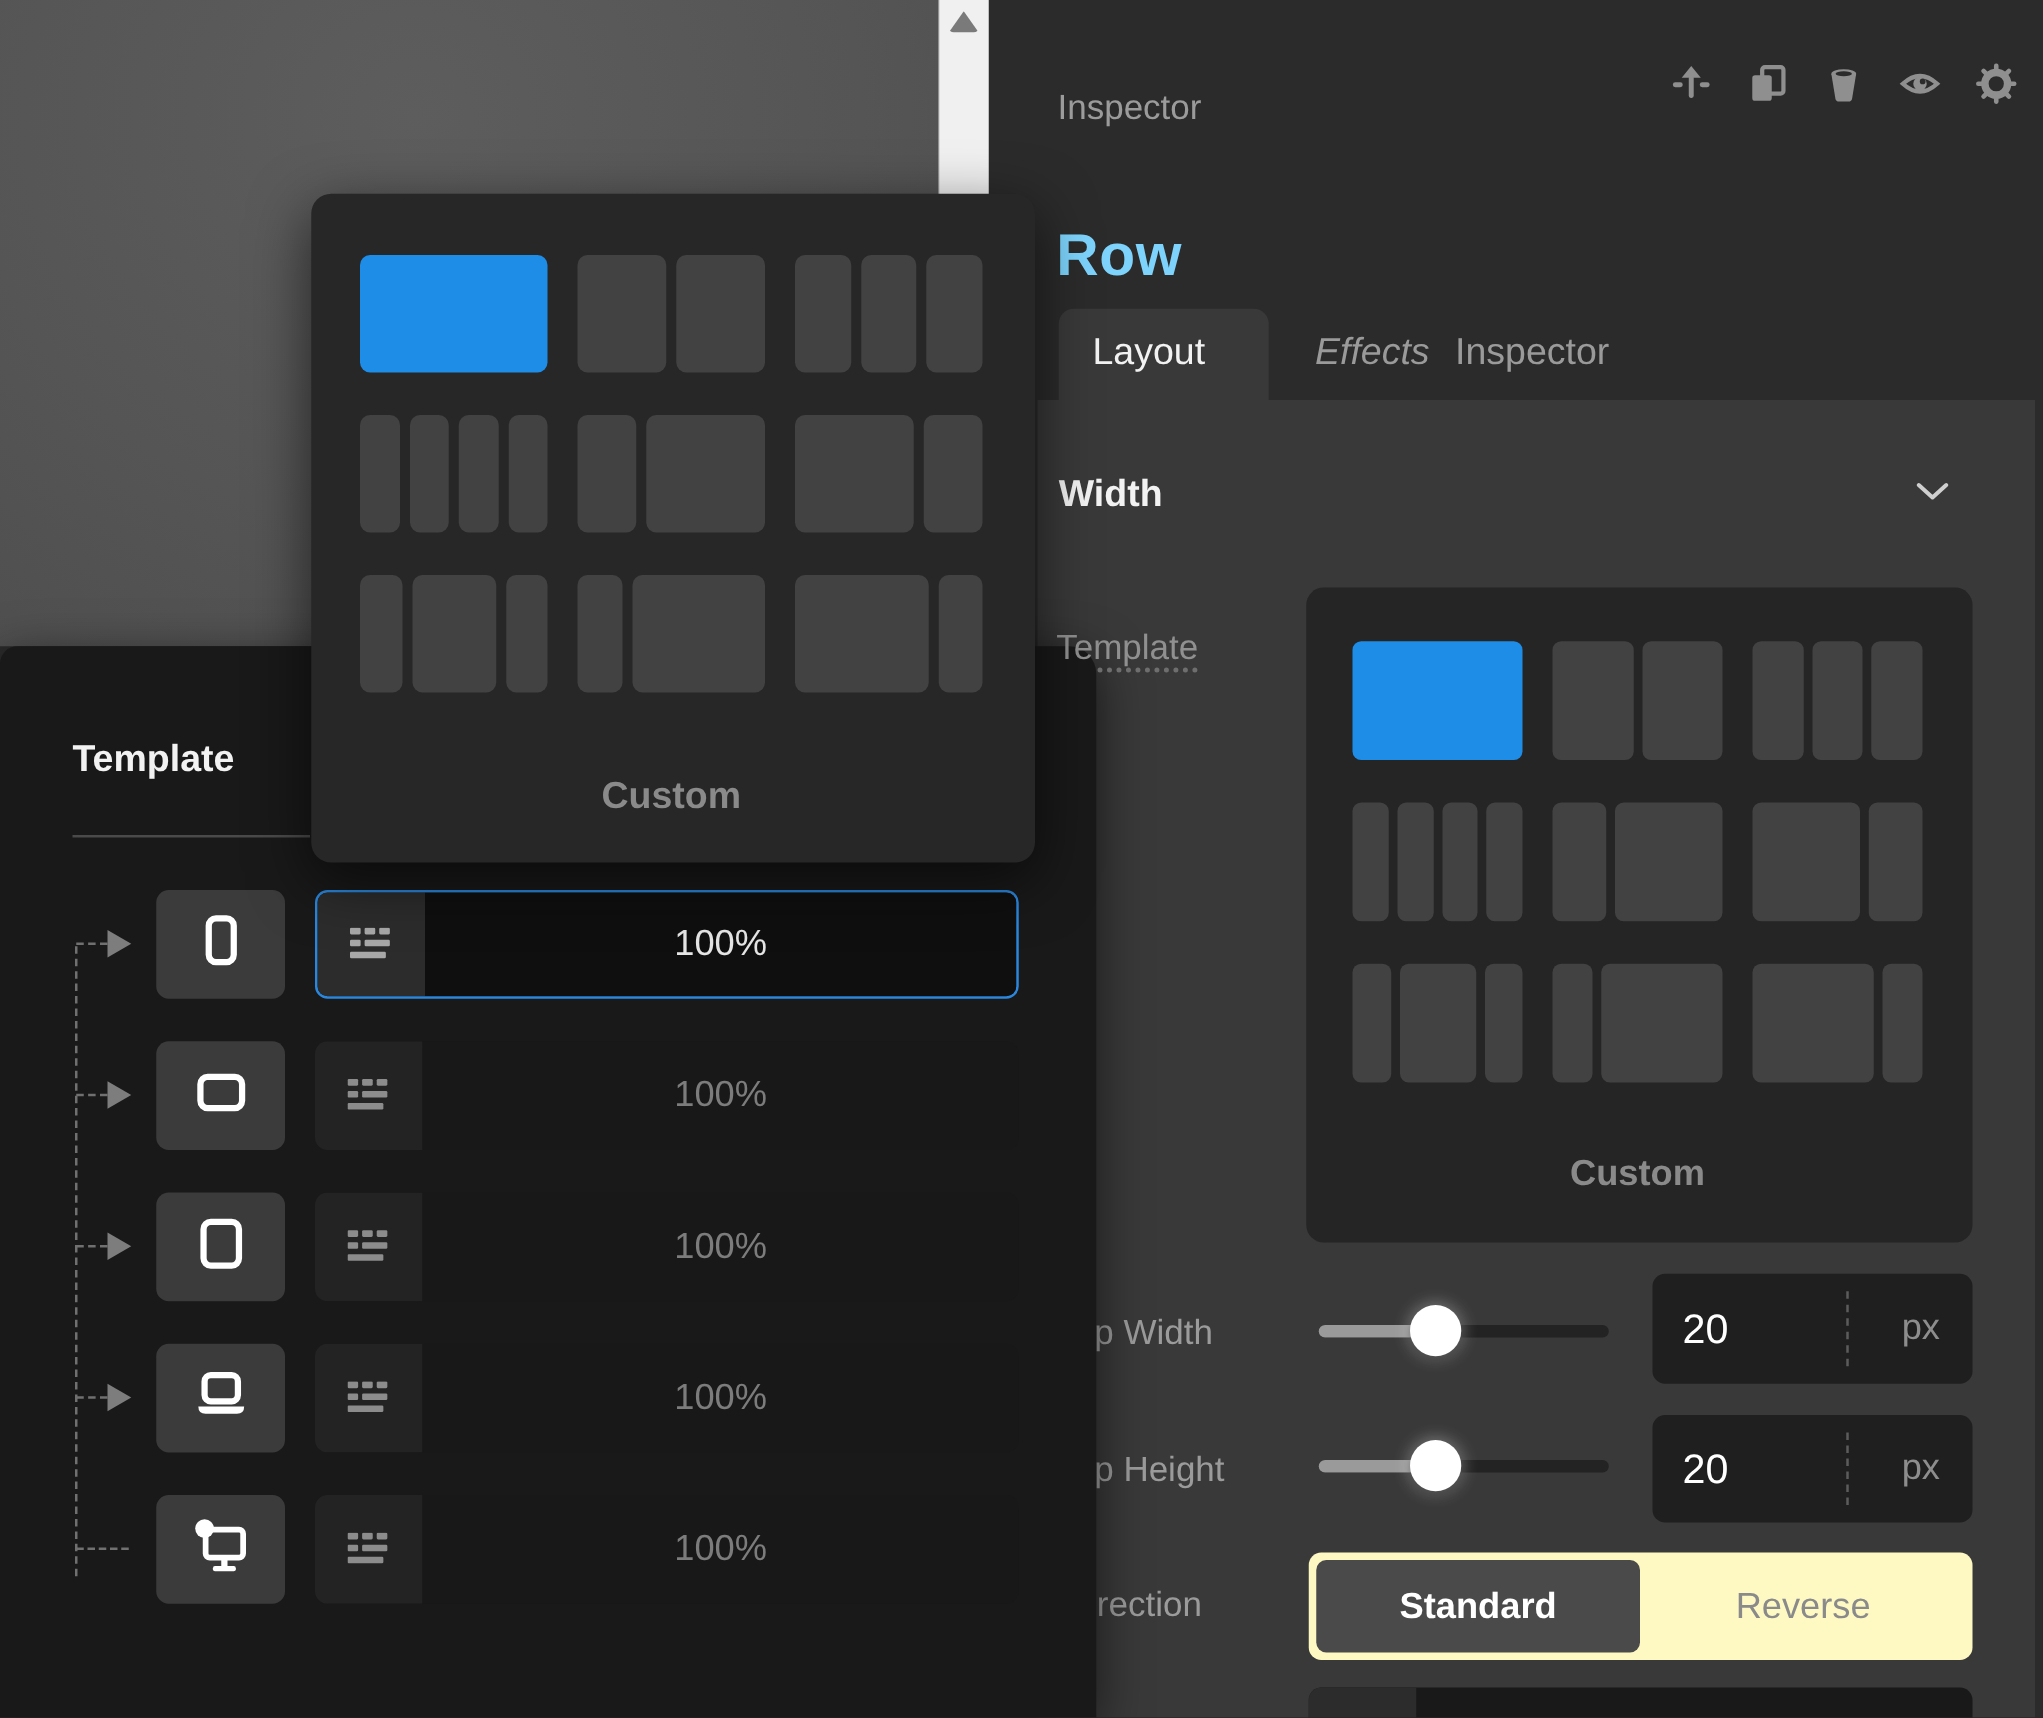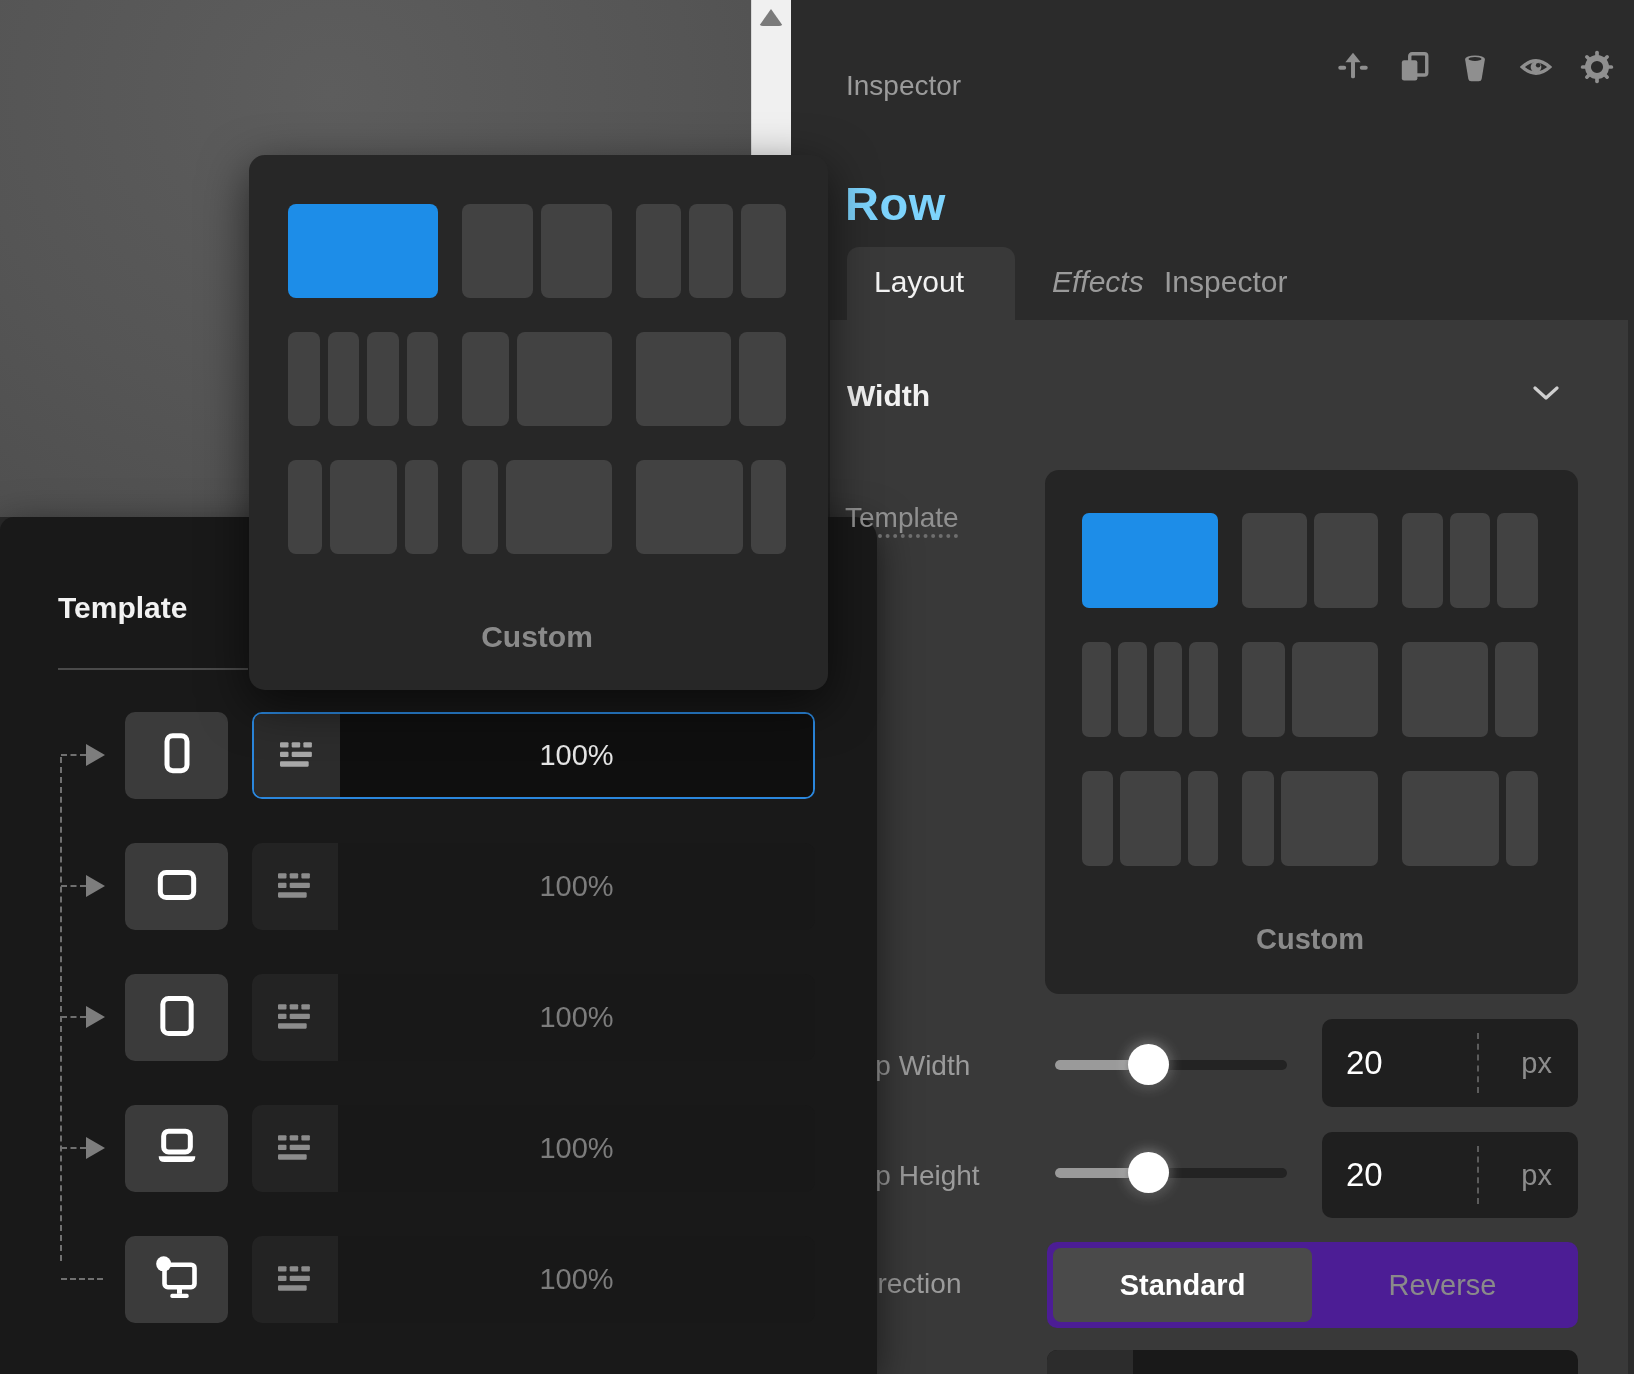--- a/index.html
+++ b/index.html
@@ -55,37 +55,37 @@
   .ins-label{font-size:28px;color:#9b9b9b;white-space:nowrap;}
   .slider{position:absolute;width:232px;height:10px;border-radius:5px;background:#232323;cursor:pointer;}
   .slider .fill{position:absolute;left:0;top:0;height:10px;border-radius:5px;background:#9a9a9a;}
   .slider .knob{position:absolute;top:-16px;width:41px;height:41px;border-radius:50%;background:#ffffff;
      box-shadow:0 0 14px rgba(255,255,255,.45), 0 2px 6px rgba(0,0,0,.5);}
   .value-box{position:absolute;width:256px;background:#1f1f1f;border-radius:10px;}
   .value-box .num{position:absolute;left:24px;top:50%;transform:translateY(-50%);font-size:33px;font-weight:normal;color:#ffffff;}
   .value-box .sep{position:absolute;left:155px;top:16%;height:68%;border-left:2px dashed #5c5c5c;}
   .value-box .unit{position:absolute;right:26px;top:50%;transform:translateY(-50%);font-size:29px;color:#8d8d8d;}
 
-  #direction-ctl{left:257px;top:1242px;width:531px;height:86px;background:#4c1d95;border-radius:10px;}
+  #direction-ctl{left:257px;top:1242px;width:531px;height:86px;background:#fef9c3;border-radius:10px;}
   .seg{position:absolute;top:6px;height:74px;width:259px;display:flex;align-items:center;justify-content:center;
        font-size:29px;border-radius:8px;cursor:pointer;}
   #seg-standard{left:6px;background:#4a4a4a;color:#ffffff;font-weight:bold;}
   #seg-reverse{right:6px;color:#8a8a8a;}
 
   #bottom-box{left:257px;top:1350px;width:531px;height:36px;border-radius:10px 10px 0 0;overflow:hidden;background:#191919;}
   #bottom-box .cell{position:absolute;left:0;top:0;width:86px;height:36px;background:#2c2c2c;}
 
   
   #dialog{left:0;top:517px;width:877px;height:857px;background:#191919;border-radius:14px 22px 0 0;
           box-shadow:0 10px 40px rgba(0,0,0,.55);z-index:40;}
   #dialog-title{left:58px;top:74px;font-size:30px;font-weight:bold;color:#f2f2f2;}
   #dialog-divider{left:58px;top:151px;width:190px;height:2px;background:#4a4a4a;}
   #tree-vline{left:60px;top:240px;height:504px;border-left:2px dashed #707070;}
   #device-rows{left:0;top:195px;width:877px;}
-  .drow{position:relative;height:87px;margin-bottom:44px;}
+  .drow{position:relative;height:87px;margin-bottom:34px;}
   .drow .stub{position:absolute;left:61px;top:42px;width:25px;border-top:2px dashed #707070;}
   .drow.last .stub{width:42px;}
   .drow .tri{position:absolute;left:86px;top:32px;width:0;height:0;
       border-left:19px solid #7d7d7d;border-top:11px solid transparent;border-bottom:11px solid transparent;}
   .device-btn{position:absolute;left:125px;top:0;width:103px;height:87px;background:#3b3b3b;border-radius:10px;
       display:flex;align-items:center;justify-content:center;color:#ffffff;cursor:pointer;}
   .device-btn svg{width:50px;height:50px;}
   .dfield{position:absolute;left:252px;top:0;width:563px;height:87px;border-radius:10px;display:flex;
       overflow:hidden;box-sizing:border-box;cursor:pointer;}
   .dfield .icell{width:86px;flex:none;display:flex;align-items:center;justify-content:center;background:#232323;color:#8c8c8c;}

